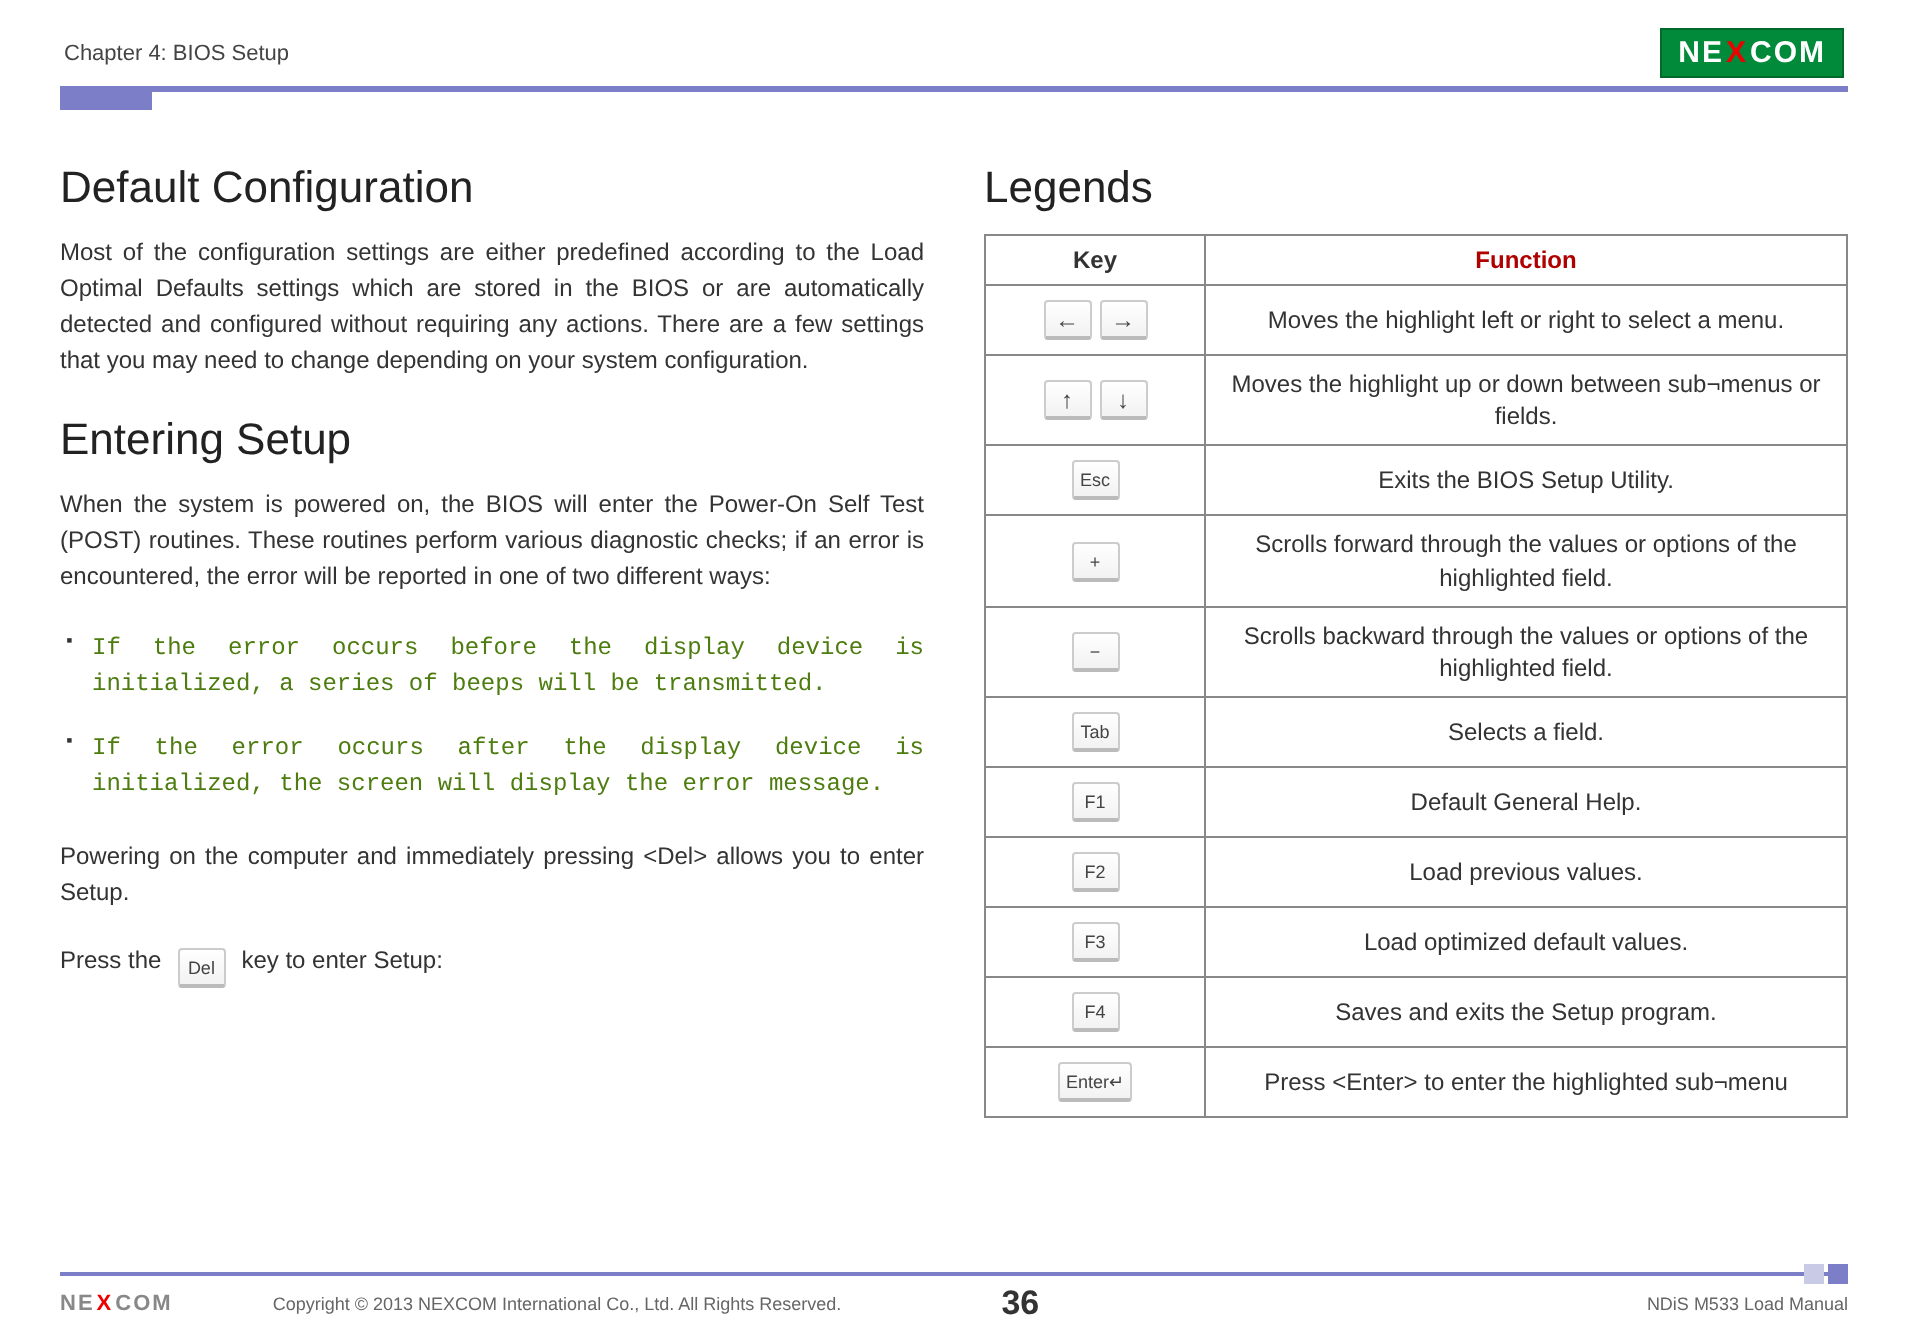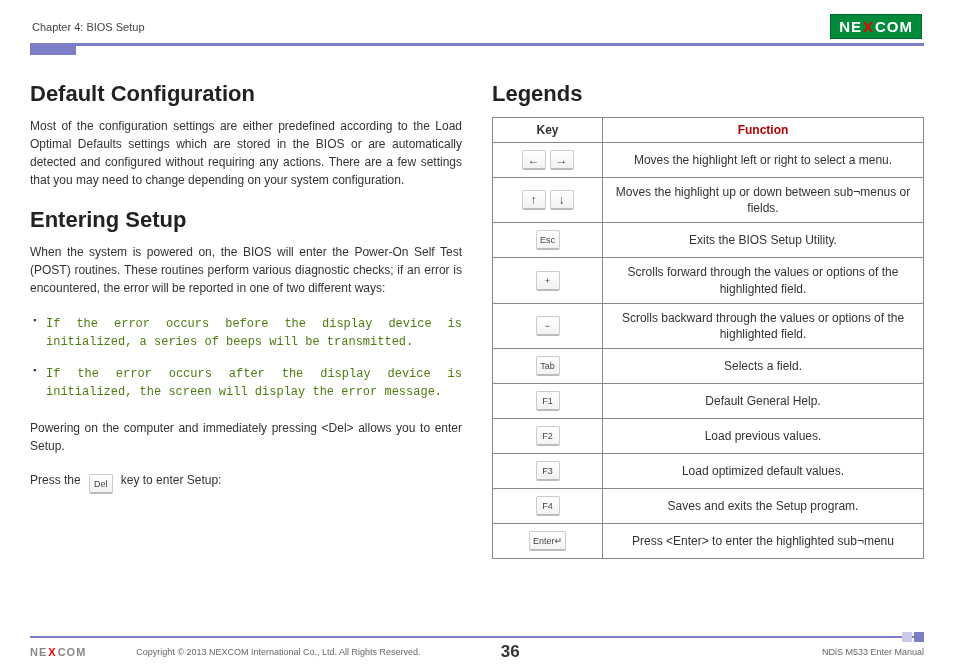--- a/index.html
+++ b/index.html
@@ -37,21 +37,21 @@
   .hr1 { height: 3px; background: #7c7fc7; margin-top: 2px; }
   .tab-notch { width: 46px; height: 10px; background: #7c7fc7; margin-top: -1px; }
   .content {
     display: flex;
     gap: 30px;
     margin-top: 26px;
   }
   .col { flex: 1 1 0; min-width: 0; }
   h2 {
     font-size: 22px;
-    font-weight: 700;
+    font-weight: 400;
     color: #222;
     margin-bottom: 10px;
   }
   .para {
     font-size: 12px;
     line-height: 1.5;
     color: #333;
     text-align: justify;
     margin-bottom: 18px;
   }
@@ -245,15 +245,15 @@
 <div class="footer">
   <div class="hr2"></div>
   <div class="footer-row">
     <span class="footer-logo">
       <span>NE</span>
         <span class="x">X</span>
         <span>COM</span>
     </span>
     <span style="flex:1; text-align:center; padding-left:10px;">Copyright © 2013 NEXCOM International Co., Ltd. All Rights Reserved.</span>
     <span class="page-num" style="flex:0 0 auto; padding:0 40px;">36</span>
-    <span style="flex:1; text-align:right;">NDiS M533 Enter Manual</span>
+    <span style="flex:1; text-align:right;">NDiS M533 Load Manual</span>
   </div>
 </div>
 
 </body></html>

